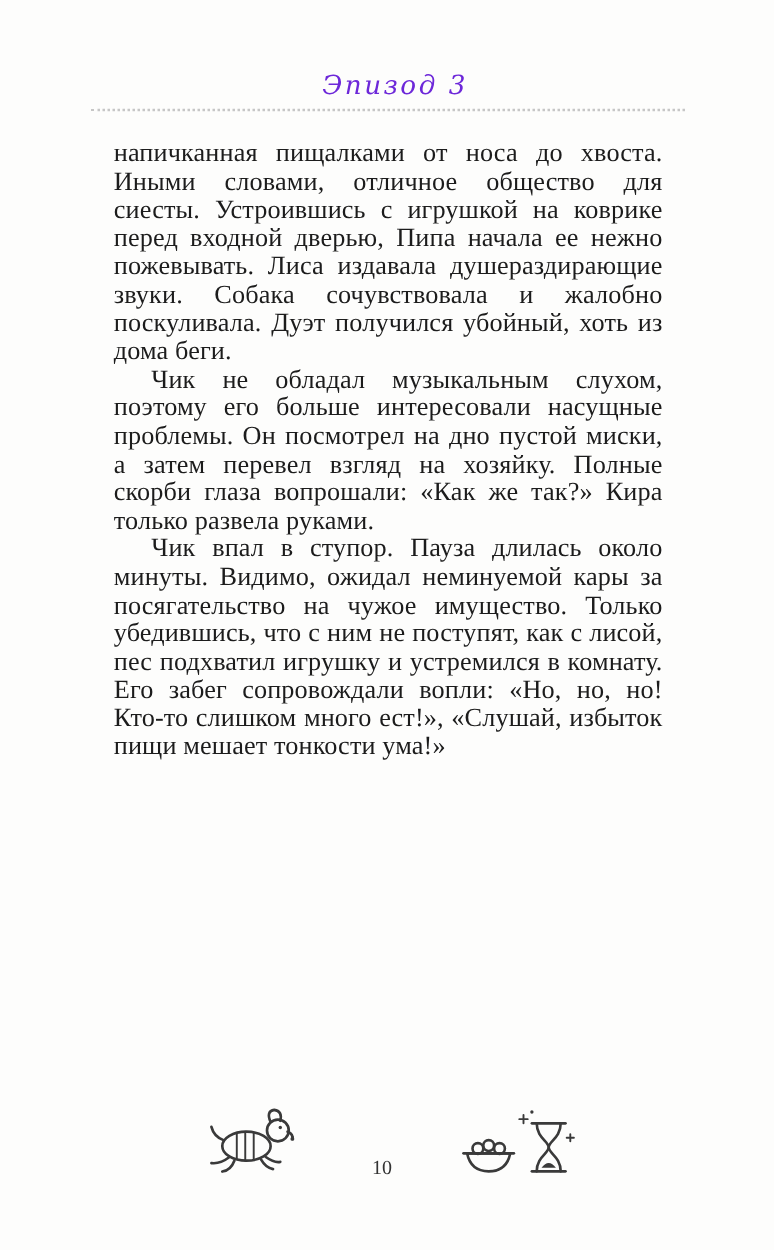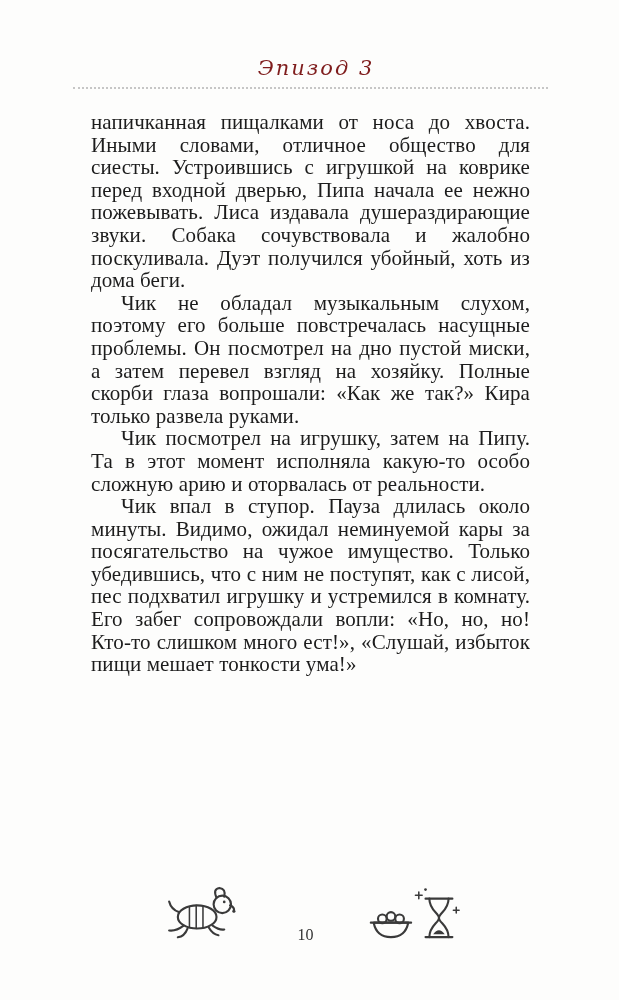--- a/index.html
+++ b/index.html
@@ -21,21 +21,21 @@
   }
   .header-block {
     text-align: center;
   }
   .chapter-title {
     display: inline-block;
     font-family: "DejaVu Serif", serif;
     font-style: italic;
     font-size: 21px;
     letter-spacing: 2px;
-    color: #7f1d1d;
+    color: #6d28d9;
     margin-left: 11px;
   }
   .dotted-divider {
     margin: 7px -18px 0 -18px;
     border-bottom: 2px dotted #c6c6c6;
     height: 0;
   }
   .body-text {
     margin-top: 22px;
     font-size: 21px;
@@ -87,22 +87,21 @@
 
 <div class="page">
 
   <div class="header-block">
     <span class="chapter-title">Эпизод 3</span>
     <div class="dotted-divider"></div>
   </div>
 
   <div class="body-text">
     <p class="first">напичканная пищалками от носа до хвоста. Иными словами, отличное общество для сиесты. Устроившись с игрушкой на коврике перед входной дверью, Пипа начала ее нежно пожевывать. Лиса издавала душераздирающие звуки. Собака сочувствовала и жалобно поскуливала. Дуэт получился убойный, хоть из дома беги.</p>
-    <p>Чик не обладал музыкальным слухом, поэтому его больше повстречалась насущные проблемы. Он посмотрел на дно пустой миски, а затем перевел взгляд на хозяйку. Полные скорби глаза вопрошали: «Как же так?» Кира только развела руками.</p>
-    <p>Чик посмотрел на игрушку, затем на Пипу. Та в этот момент исполняла какую-то особо сложную арию и оторвалась от реальности.</p>
+    <p>Чик не обладал музыкальным слухом, поэтому его больше интересовали насущные проблемы. Он посмотрел на дно пустой миски, а затем перевел взгляд на хозяйку. Полные скорби глаза вопрошали: «Как же так?» Кира только развела руками.</p>
     <p>Чик впал в ступор. Пауза длилась около минуты. Видимо, ожидал неминуемой кары за посягательство на чужое имущество. Только убедившись, что с ним не поступят, как с лисой, пес подхватил игрушку и устремился в комнату. Его забег сопровождали вопли: «Но, но, но! Кто-то слишком много ест!», «Слушай, избыток пищи мешает тонкости ума!»</p>
   </div>
 
   <div class="footer">
 
     <svg class="doodle" width="88" height="58" viewBox="0 0 90 60" aria-hidden="true">
 
       <ellipse cx="40" cy="32" rx="20" ry="12"></ellipse>
 
       <path class="thin" d="M32 21.5 v21 M39 20 v24 M46 21 v21.5"></path>

